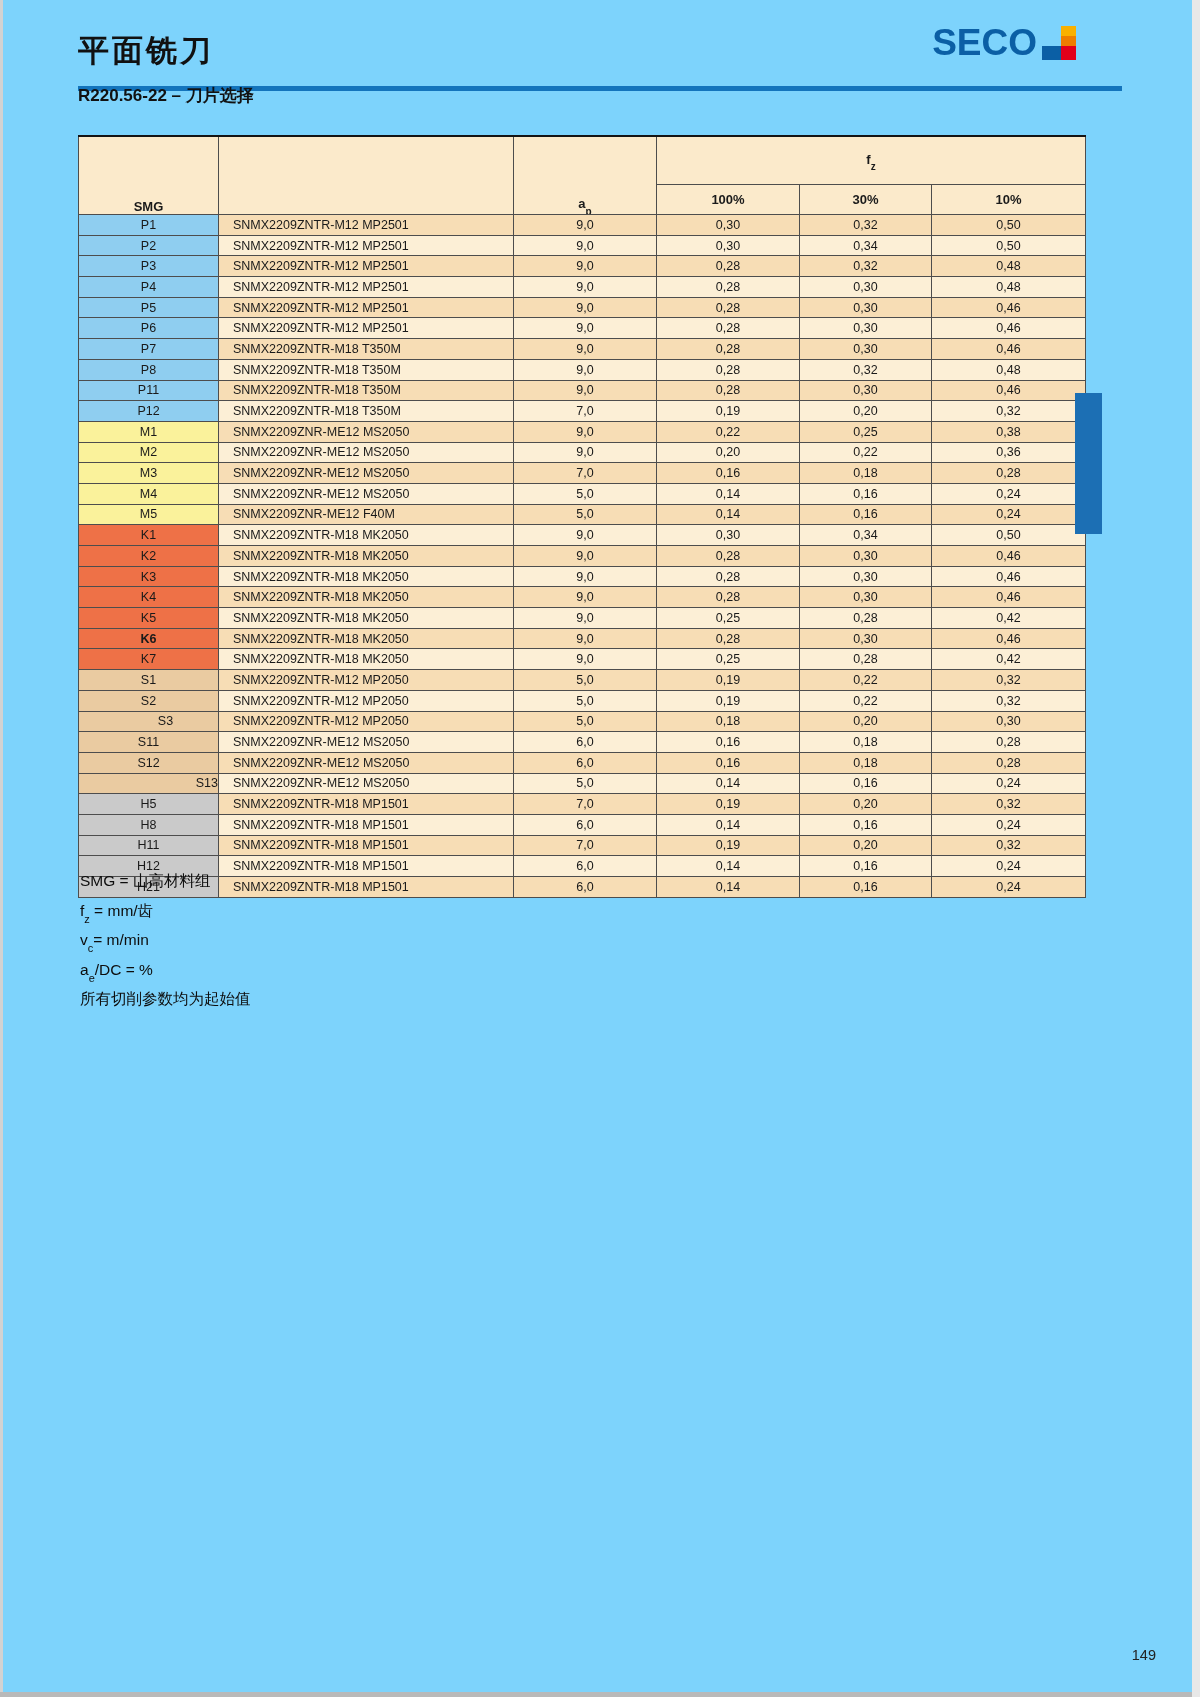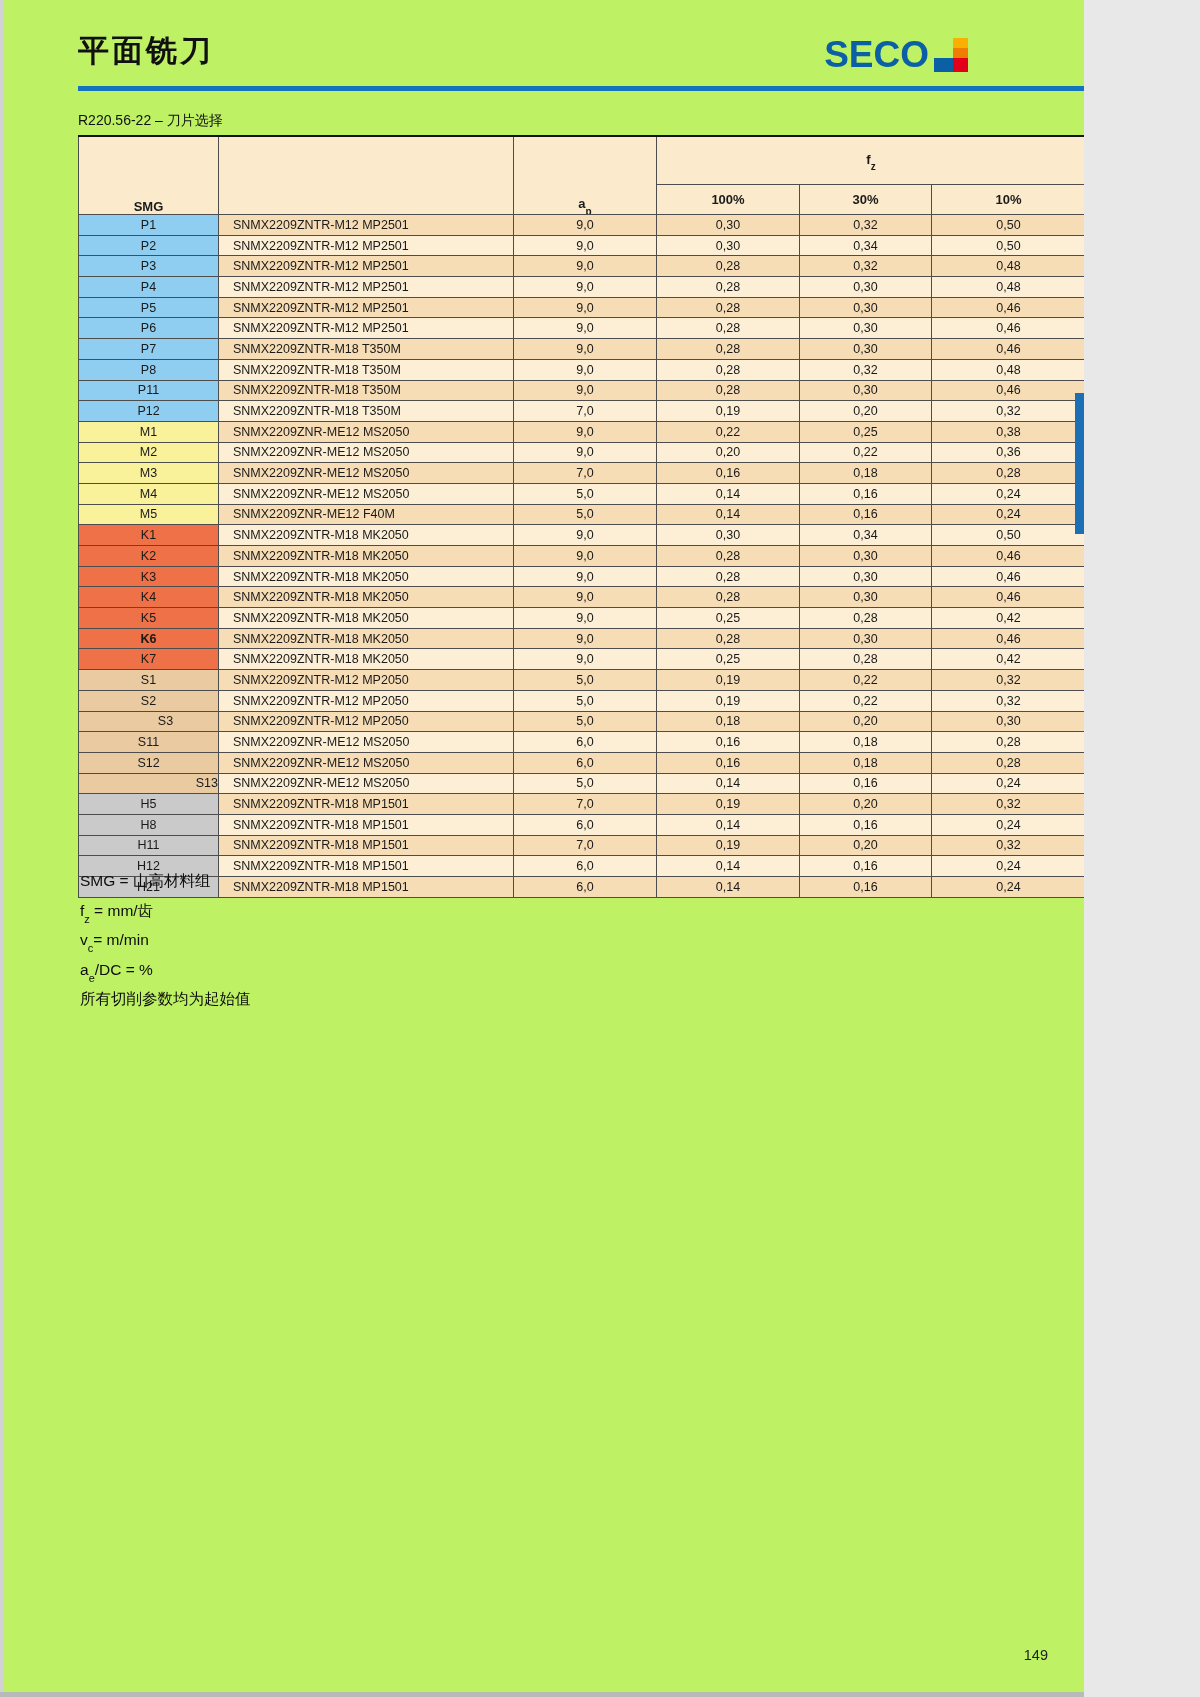--- a/index.html
+++ b/index.html
@@ -1,47 +1,47 @@
 <!DOCTYPE html>
 <html><head>
 <meta charset="utf-8">
 <style>
   html,body{margin:0;padding:0;background:#e8e8e8;}
   .page{
     position:relative;
-    width:1084px;height:1697px;
-    background:#bef264;
+    width:1192px;height:1697px;
+    background:#7dd3fc;
     font-family:"Liberation Sans", sans-serif;
     color:#111;
     overflow:hidden;
   }
   .edge-left{position:absolute;left:0;top:0;width:3px;height:1697px;background:#d2d2d2;}
   .edge-bottom{position:absolute;left:0;bottom:0;width:1200px;height:5px;background:#b9b9b9;}
 
   .doc-title{
     position:absolute;left:78px;top:30px;
     font-size:31px;font-weight:bold;letter-spacing:3px;
   }
-  .logo{position:absolute;top:38px;right:116px;display:flex;align-items:center;}
+  .logo{position:absolute;top:26px;right:116px;display:flex;align-items:center;}
   .logo-text{
     font-size:37px;font-weight:bold;letter-spacing:0px;line-height:34px;
     font-family:"Liberation Sans", sans-serif;
   }
   .logo-mark{position:relative;width:34px;height:34px;margin-left:5px;display:block;}
   .lm{position:absolute;display:block;}
   .lm-yellow{right:0;top:0;width:15px;height:10px;}
   .lm-orange{right:0;top:10px;width:15px;height:10px;}
   .lm-red{right:0;top:20px;width:15px;height:14px;}
   .lm-blue{left:0;top:20px;width:19px;height:14px;}
 
   .rule{position:absolute;left:78px;top:86px;width:1044px;height:5px;}
 
   .section-title{
-    position:absolute;left:78px;top:112px;
-    font-size:14px;font-weight:normal;
+    position:absolute;left:78px;top:84px;
+    font-size:17px;font-weight:bold;
   }
 
   table.sel{
     position:absolute;left:78px;top:135px;
     width:1007px;
     border-collapse:collapse;
     table-layout:fixed;
   }
   table.sel{border:1.5px solid #222;border-top:2.5px solid #141414;}
   table.sel th, table.sel td{

